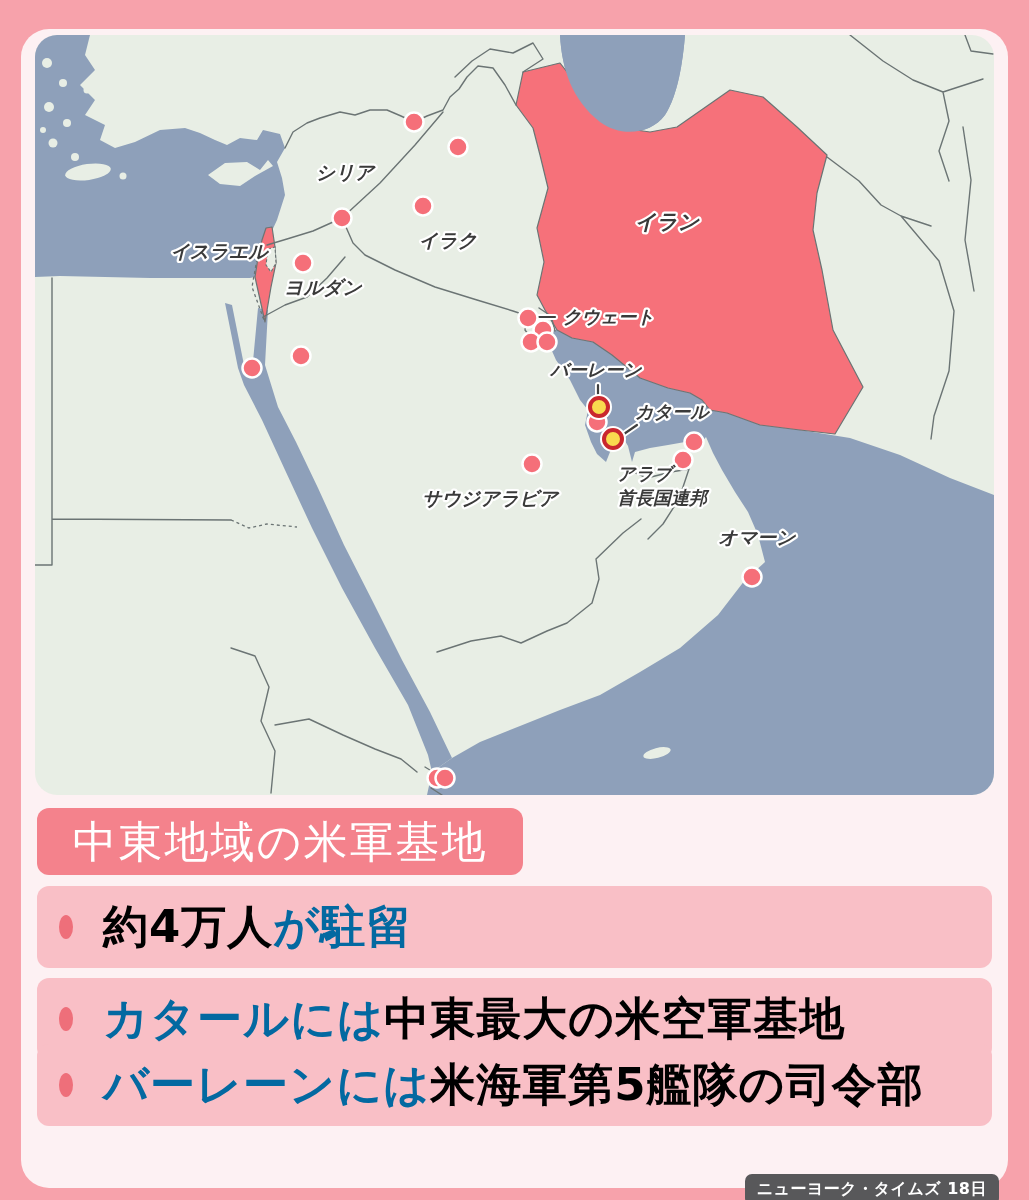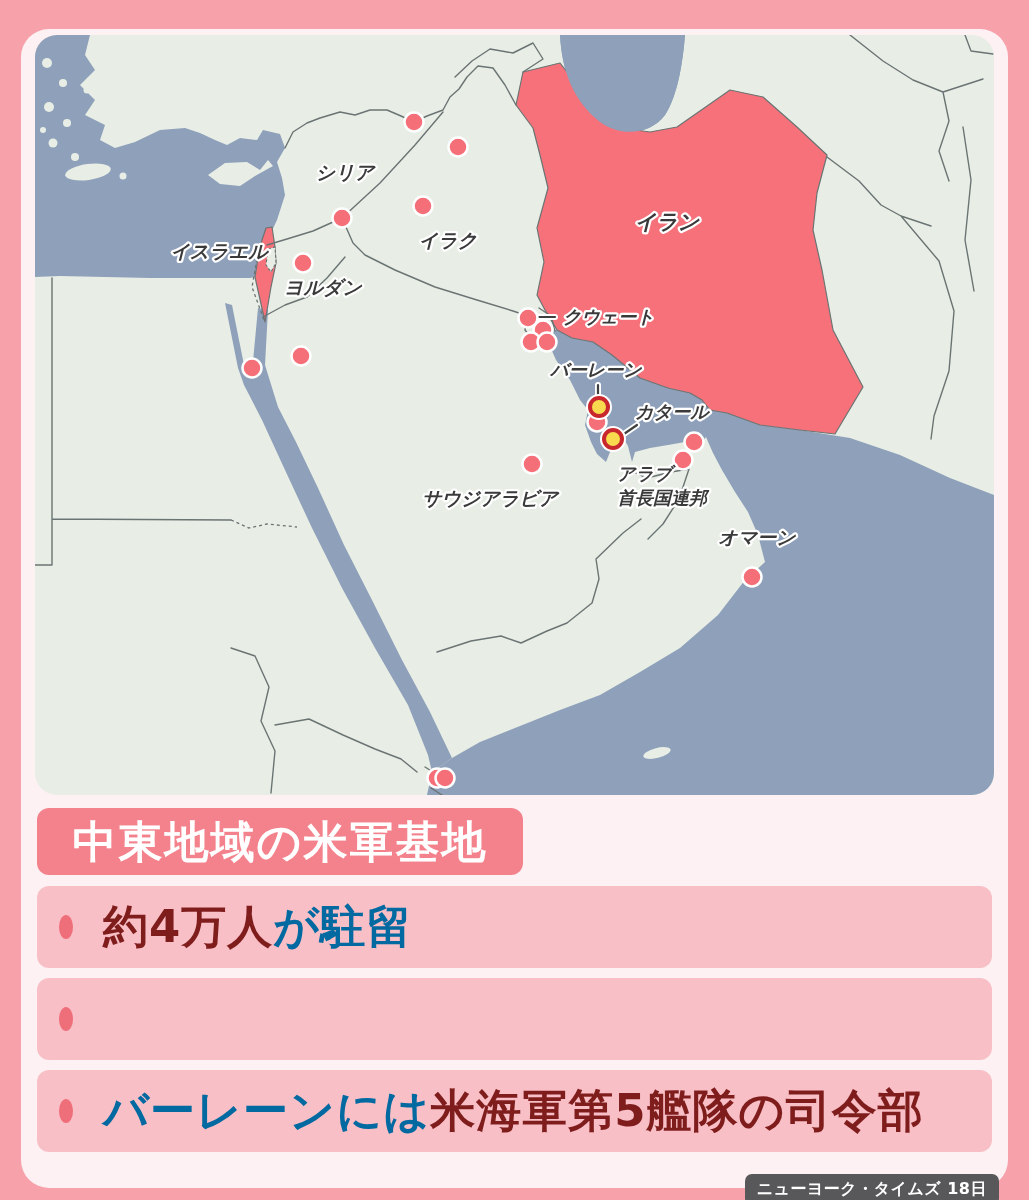--- a/index.html
+++ b/index.html
@@ -26,34 +26,34 @@
   .maplabel{
     font-family:"DejaVu Sans","Liberation Sans",sans-serif;
     font-weight:700;fill:#3A3A3A;stroke:#FFFFFF;stroke-width:4.5;
     paint-order:stroke;stroke-linejoin:round;
   }
   .leader-casing{stroke:#FFFFFF;stroke-width:6;stroke-linecap:round;}
   .leader{stroke:#3F3F3F;stroke-width:2.2;stroke-linecap:round;}
   .title-badge{
     position:absolute;left:37px;top:808px;width:486px;height:67px;
     background:#F4828C;border-radius:12px;color:#FFFFFF;
-    font-size:44px;font-weight:700;line-height:67px;text-align:center;
+    font-size:44px;font-weight:400;line-height:67px;text-align:center;
     letter-spacing:2px;
   }
   .fact-row{
     position:absolute;left:37px;width:955px;height:82px;
     background:#F9BFC6;border-radius:12px;
     display:flex;align-items:center;padding-left:22px;box-sizing:border-box;
   }
   .fact-row .bullet{
     width:14px;height:24px;border-radius:50%;
     background:#EE6F7A;margin-right:30px;flex:0 0 auto;
   }
   .fact-text{font-size:45px;font-weight:700;letter-spacing:1px;white-space:nowrap;}
-  .seg-red{color:#7f1d1d;text-align:right;}
+  .seg-red{color:#000000;text-align:right;}
   .seg-dark{color:#0369a1;}
   .source-badge{
     position:absolute;right:30px;top:1174px;
     background:#58585A;color:#FFFFFF;border-radius:7px;
     font-size:16px;font-weight:700;padding:5px 12px;letter-spacing:0.5px;
   }
 </style>
 </head>
 <body>
 
@@ -159,19 +159,20 @@
 </div>
 
 <div class="title-badge">中東地域の米軍基地</div>
 
 <div class="fact-row" style="top:886px">
   <span class="bullet"></span>
   <span class="fact-text"><span class="seg-red">約4万人</span><span class="seg-dark">が駐留</span></span>
 </div>
 <div class="fact-row" style="top:978px">
   <span class="bullet"></span>
+  <span class="fact-text"><span class="seg-dark">カタールには</span><span class="seg-red">中東最大の米空軍基地</span></span>
 </div>
-<div class="fact-row" style="top:1070px">
+<div class="fact-row" style="top:1044px">
   <span class="bullet"></span>
   <span class="fact-text"><span class="seg-dark">バーレーンには</span><span class="seg-red">米海軍第5艦隊の司令部</span></span>
 </div>
 
 <div class="source-badge">ニューヨーク・タイムズ 18日</div>
 
 </body></html>

